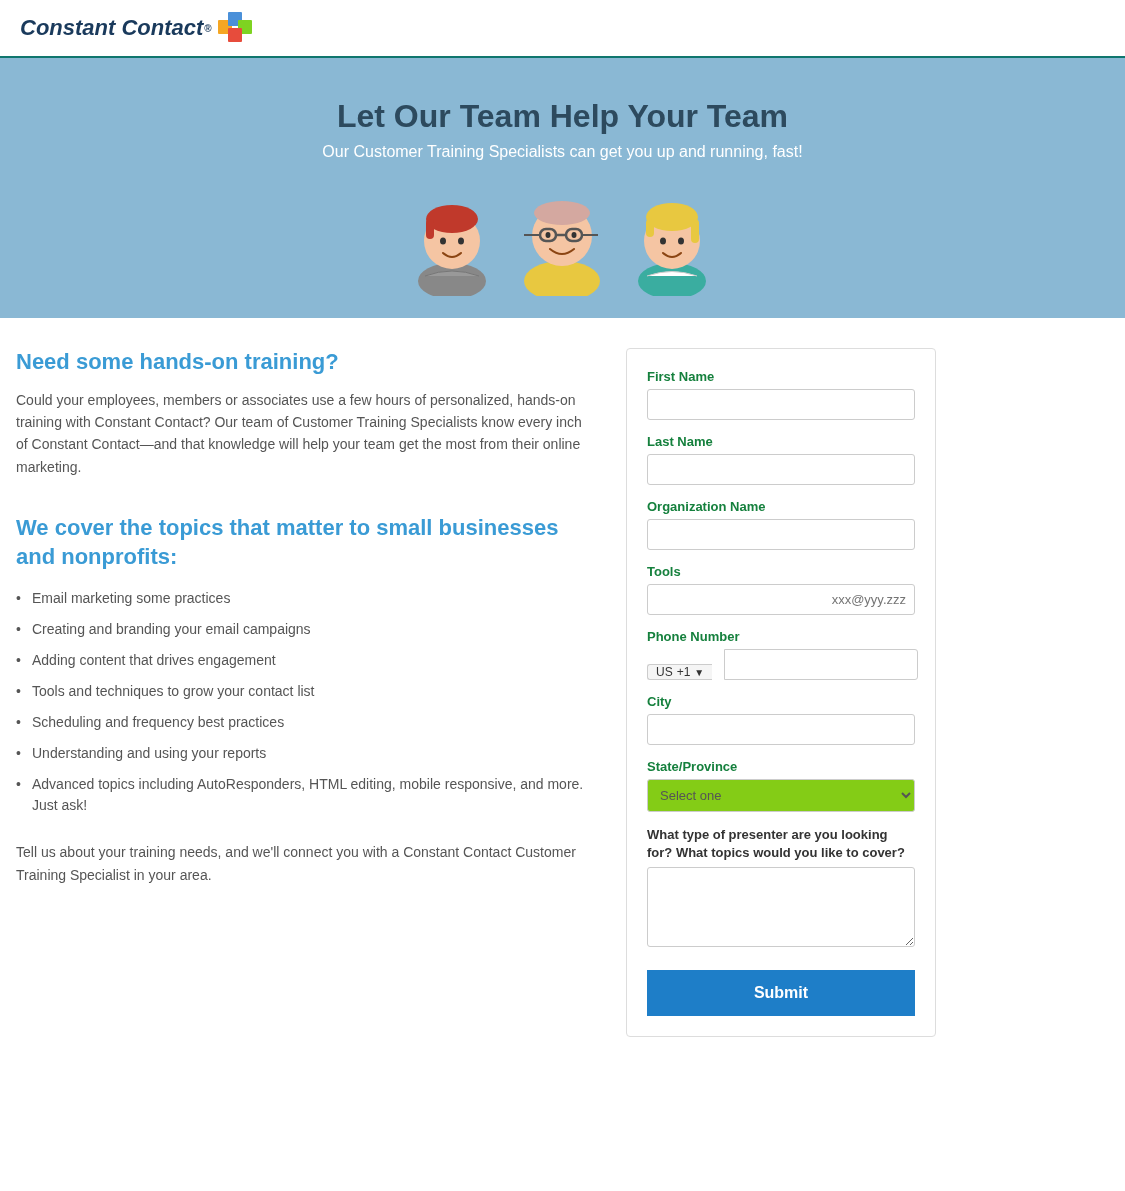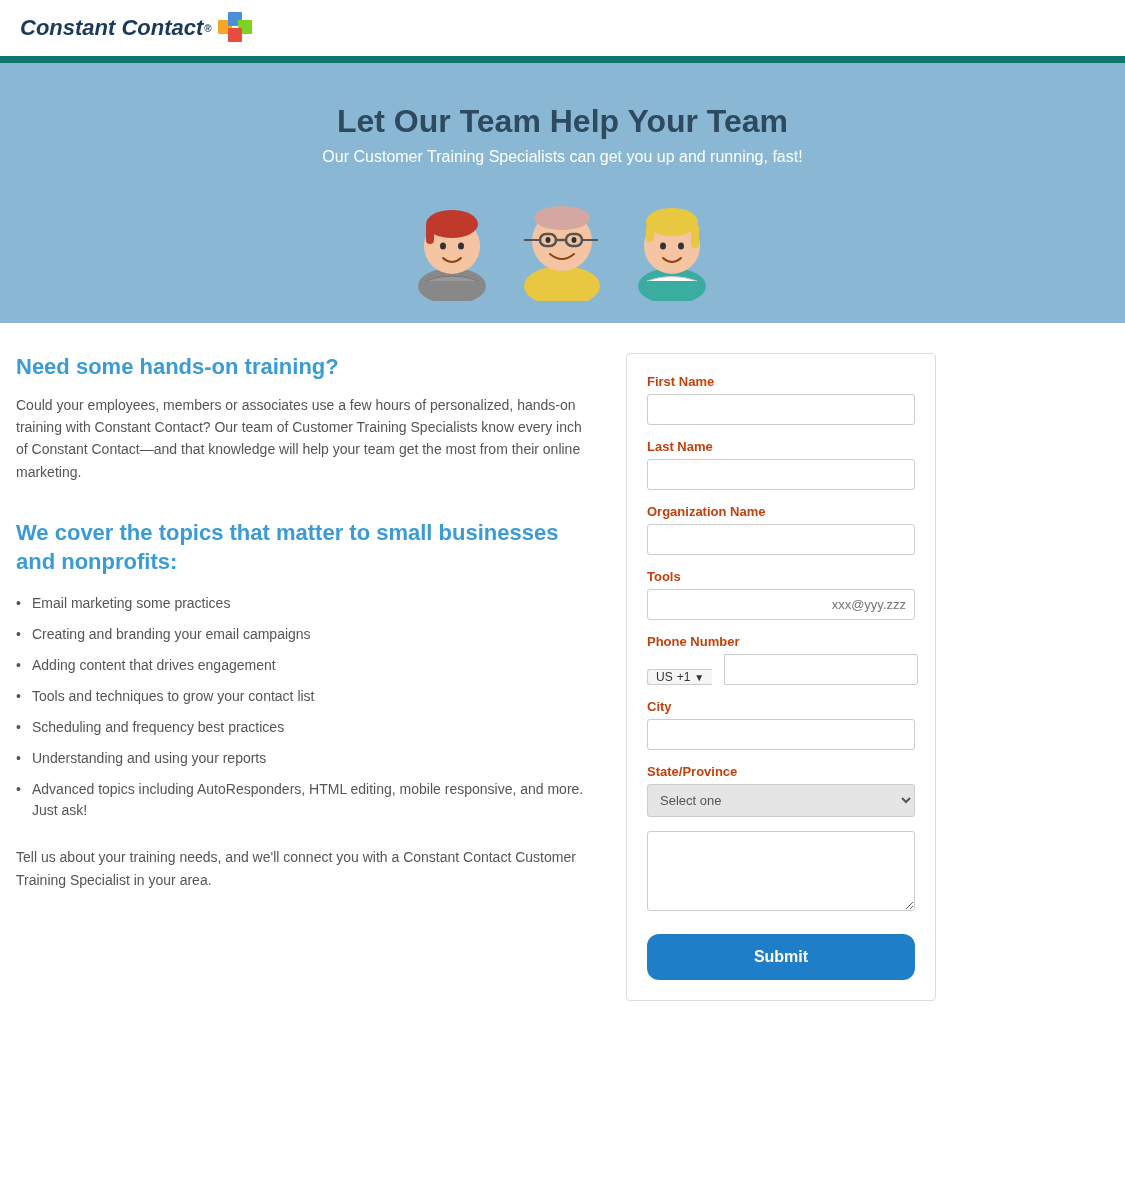--- a/index.html
+++ b/index.html
@@ -2,21 +2,21 @@
 <html><head>
   <meta charset="utf-8">
   <style>
     * { box-sizing: border-box; margin: 0; padding: 0; }
     body { font-family: Arial, sans-serif; background: #fff; color: #333; font-size: 14px; }
 
     
     .header {
       background: #fff;
       padding: 12px 20px;
-      border-bottom: 7px solid #0f766e;
+      border-bottom: 2px solid #0f766e;
     }
 
     
     .hero {
       background: #8ab8d4;
       text-align: center;
       padding: 40px 20px 0;
       position: relative;
       min-height: 260px;
     }
@@ -102,21 +102,21 @@
     }
 
     .form-group {
       margin-bottom: 14px;
     }
 
     .form-label {
       display: block;
       font-weight: bold;
       font-size: 13px;
-      color: #c2410c;
+      color: #15803d;
       margin-bottom: 5px;
     }
 
     .form-input {
       width: 100%;
       padding: 7px 8px;
       border: 1px solid #ccc;
       border-radius: 3px;
       font-size: 13px;
       color: #555;
@@ -156,21 +156,21 @@
       font-size: 13px;
     }
 
     .form-select {
       width: 100%;
       padding: 7px 8px;
       border: 1px solid #ccc;
       border-radius: 3px;
       font-size: 13px;
       color: #555;
-      background: #e5e5e5;
+      background: #84cc16;
       cursor: pointer;
       appearance: auto;
     }
 
     .form-textarea {
       width: 100%;
       padding: 7px 8px;
       border: 1px solid #ccc;
       border-radius: 3px;
       font-size: 13px;
@@ -178,21 +178,21 @@
       min-height: 80px;
       resize: vertical;
     }
 
     .submit-btn {
       width: 100%;
       padding: 14px;
       background: #1e7ec8;
       color: #fff;
       border: none;
-      border-radius: 12px;
+      border-radius: 0;
       font-size: 16px;
       font-weight: bold;
       cursor: pointer;
       margin-top: 6px;
     }
 
     .question-label {
       font-weight: bold;
       font-size: 13px;
       color: #333;
@@ -345,19 +345,20 @@
     </div>
 
     <div class="form-group">
       <label class="form-label">State/Province</label>
       <select class="form-select">
         
       <option value="Select one">Select one</option><option value="Alabama">Alabama</option><option value="Alaska">Alaska</option><option value="Arizona">Arizona</option><option value="Arkansas">Arkansas</option><option value="California">California</option><option value="Colorado">Colorado</option><option value="Connecticut">Connecticut</option><option value="Delaware">Delaware</option><option value="Florida">Florida</option><option value="Georgia">Georgia</option><option value="Hawaii">Hawaii</option><option value="Idaho">Idaho</option><option value="Illinois">Illinois</option><option value="Indiana">Indiana</option><option value="Iowa">Iowa</option><option value="Kansas">Kansas</option><option value="Kentucky">Kentucky</option><option value="Louisiana">Louisiana</option><option value="Maine">Maine</option><option value="Maryland">Maryland</option><option value="Massachusetts">Massachusetts</option><option value="Michigan">Michigan</option><option value="Minnesota">Minnesota</option><option value="Mississippi">Mississippi</option><option value="Missouri">Missouri</option><option value="Montana">Montana</option><option value="Nebraska">Nebraska</option><option value="Nevada">Nevada</option><option value="New Hampshire">New Hampshire</option><option value="New Jersey">New Jersey</option><option value="New Mexico">New Mexico</option><option value="New York">New York</option><option value="North Carolina">North Carolina</option><option value="North Dakota">North Dakota</option><option value="Ohio">Ohio</option><option value="Oklahoma">Oklahoma</option><option value="Oregon">Oregon</option><option value="Pennsylvania">Pennsylvania</option><option value="Rhode Island">Rhode Island</option><option value="South Carolina">South Carolina</option><option value="South Dakota">South Dakota</option><option value="Tennessee">Tennessee</option><option value="Texas">Texas</option><option value="Utah">Utah</option><option value="Vermont">Vermont</option><option value="Virginia">Virginia</option><option value="Washington">Washington</option><option value="West Virginia">West Virginia</option><option value="Wisconsin">Wisconsin</option><option value="Wyoming">Wyoming</option></select>
     </div>
 
     <div class="form-group">
+      <span class="question-label">What type of presenter are you looking for? What topics would you like to cover?</span>
       <textarea class="form-textarea" style=""></textarea>
     </div>
 
     <button class="submit-btn">Submit</button>
   </div>
 
 </div>
 
 </body></html>

